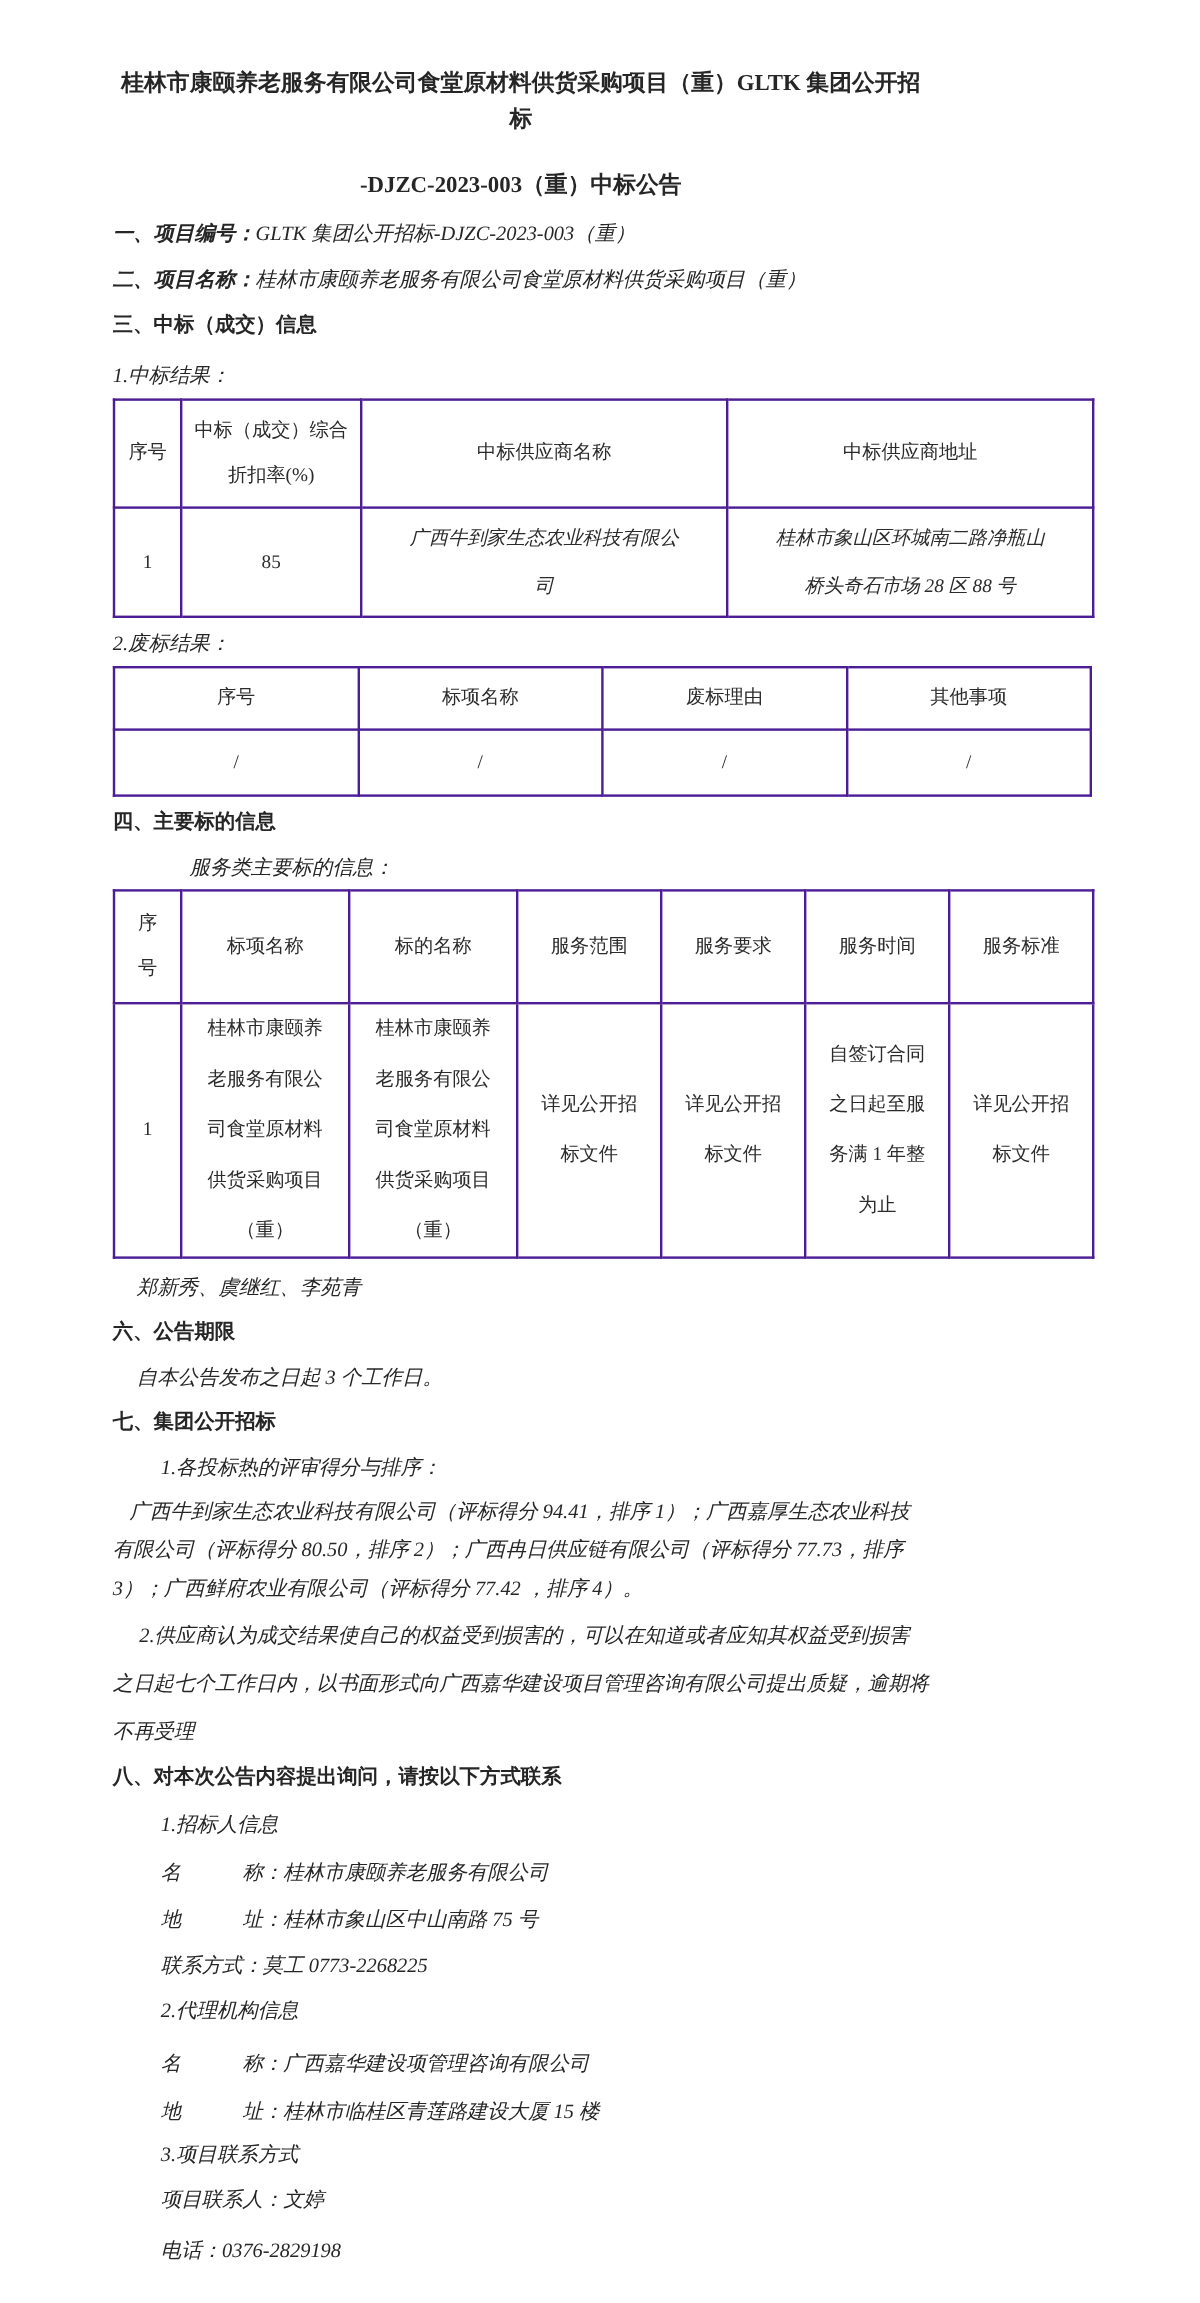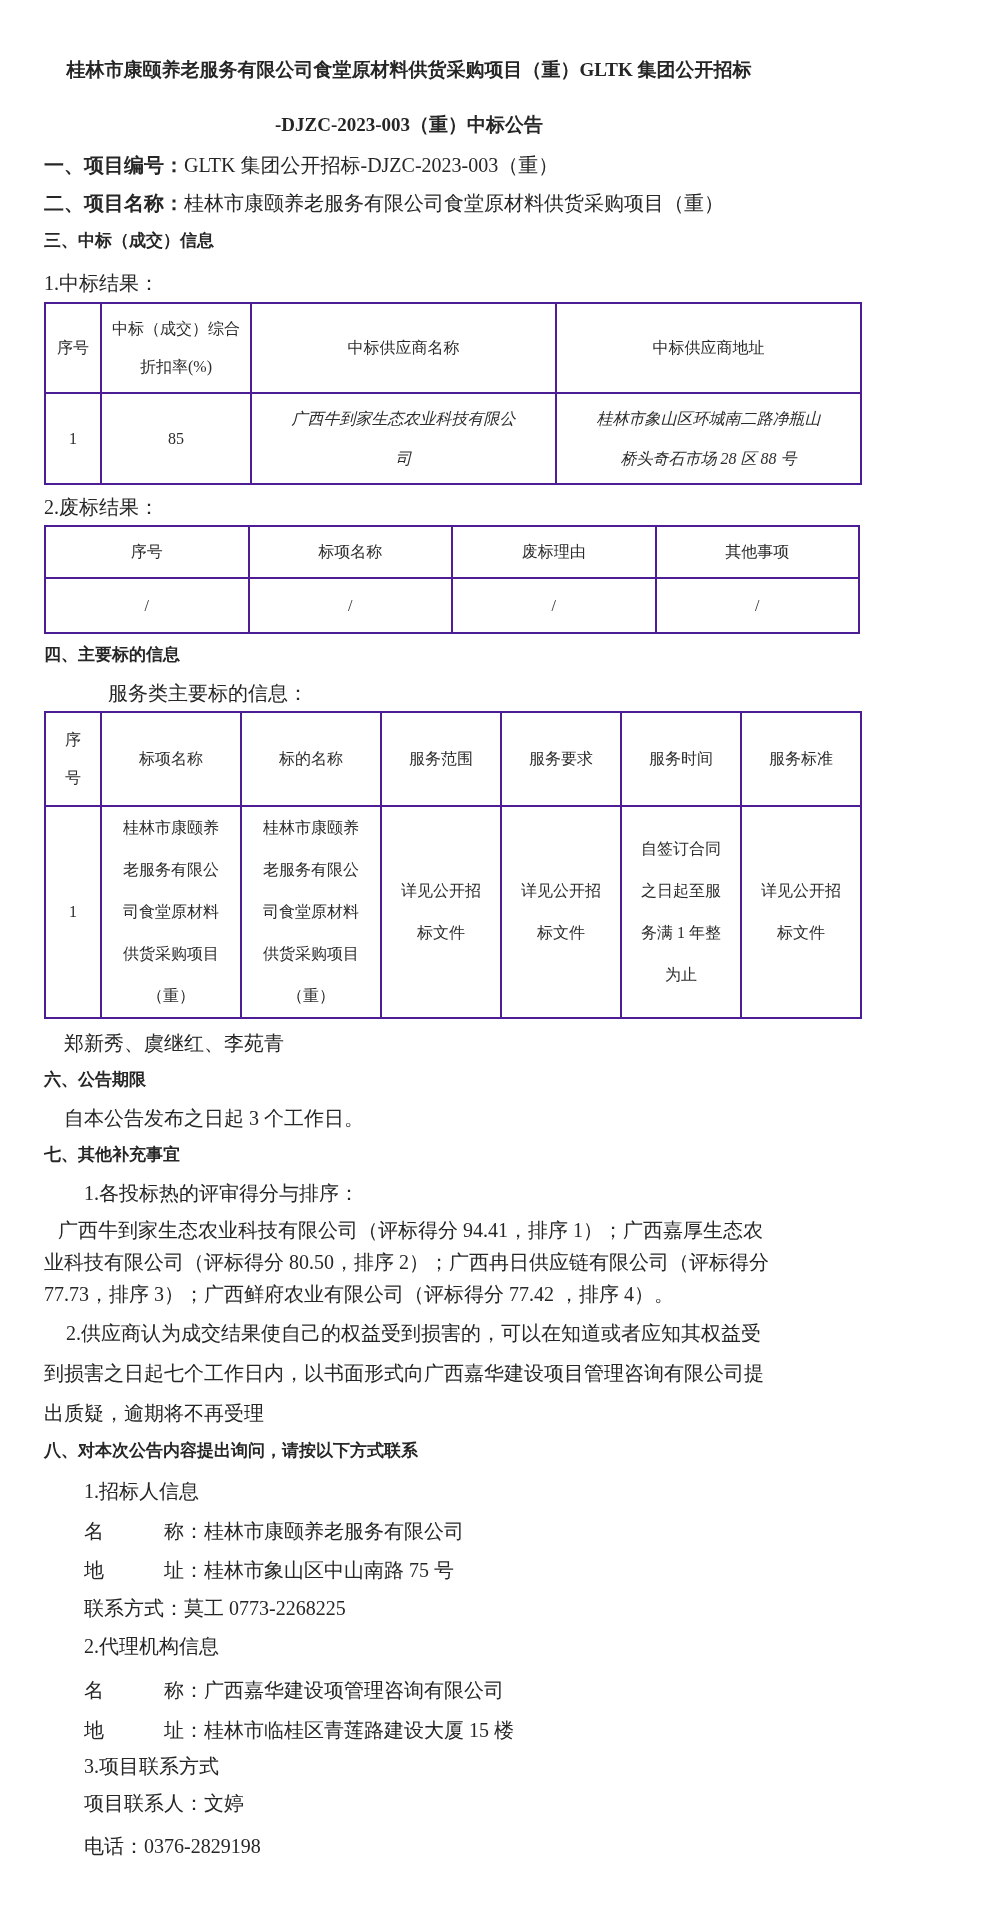--- a/index.html
+++ b/index.html
@@ -1,26 +1,26 @@
 <!DOCTYPE html>
 <html><head>
 <meta charset="utf-8">
 <style>
   html,body { margin:0; padding:0; }
   body {
     width:1000px; height:1919px; overflow:hidden;
     background:#ffffff; color:#262626;
     font-family:"Liberation Serif","DejaVu Serif",serif;
   }
-  .doc { box-sizing:border-box; width:864px; padding:55px 90px 0 44px; }
+  .doc { box-sizing:border-box; width:864px; padding:55px 90px 0 94px; }
 
   .t-line { font-size:19px; font-weight:bold; text-align:center; line-height:30px; }
 
   .h  { font-size:17px; font-weight:bold; line-height:30px; }
-  .p  { font-size:20px; line-height:30px; }
+  .p  { font-size:17px; line-height:30px;font-style:italic; }
   .b  { font-weight:bold; }
 
   .ml20 { margin-left:20px; }
   .ml22 { margin-left:40px; }
   .ml64 { margin-left:64px; }
 
   table { border-collapse:collapse; table-layout:fixed; width:816px; }
   th,td {
     border:2px solid #4c1d95; font-weight:normal;
     text-align:center; vertical-align:middle;
@@ -139,21 +139,21 @@
       <td class="w3">详见公开招标文件</td>
     </tr>
   </tbody>
     </table>
 
   <div class="p ml20" style="margin-top:9px">郑新秀、虞继红、李苑青</div>
 
   <div class="h" style="margin-top:7px">六、公告期限</div>
   <div class="p ml20" style="margin-top:8px">自本公告发布之日起 3 个工作日。</div>
 
-  <div class="h" style="margin-top:7px">七、其他补充事宜</div>
+  <div class="h" style="margin-top:7px">七、集团公开招标</div>
   <div class="p ml22" style="margin-top:8px">1.各投标热的评审得分与排序：</div>
   <div class="p" style="margin-top:6px; line-height:32px; text-indent:14px">广西牛到家生态农业科技有限公司（评标得分 94.41，排序 1）；广西嘉厚生态农业科技有限公司（评标得分 80.50，排序 2）；广西冉日供应链有限公司（评标得分 77.73，排序 3）；广西鲜府农业有限公司（评标得分 77.42 ，排序 4）。</div>
   <div class="p" style="margin-top:3px; line-height:40px; text-indent:22px">2.供应商认为成交结果使自己的权益受到损害的，可以在知道或者应知其权益受到损害之日起七个工作日内，以书面形式向广西嘉华建设项目管理咨询有限公司提出质疑，逾期将不再受理</div>
 
   <div class="h" style="margin-top:3px">八、对本次公告内容提出询问，请按以下方式联系</div>
 
   <div class="p ml22" style="margin-top:10px">1.招标人信息</div>
   <div class="p ml22" style="margin-top:10px">名　　　称：桂林市康颐养老服务有限公司</div>
   <div class="p ml22" style="margin-top:9px">地　　　址：桂林市象山区中山南路 75 号</div>
   <div class="p ml22" style="margin-top:8px">联系方式：莫工 0773-2268225</div>

